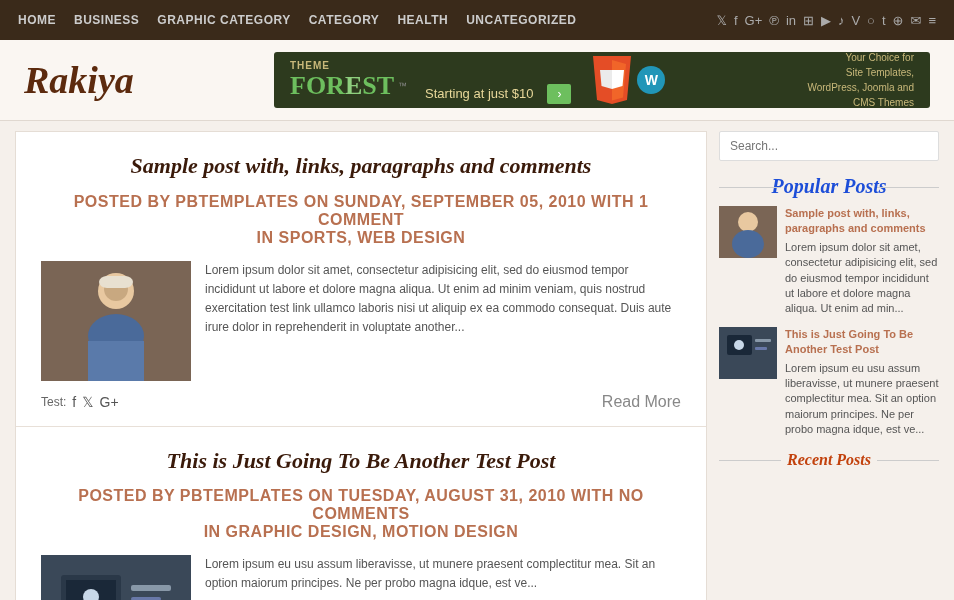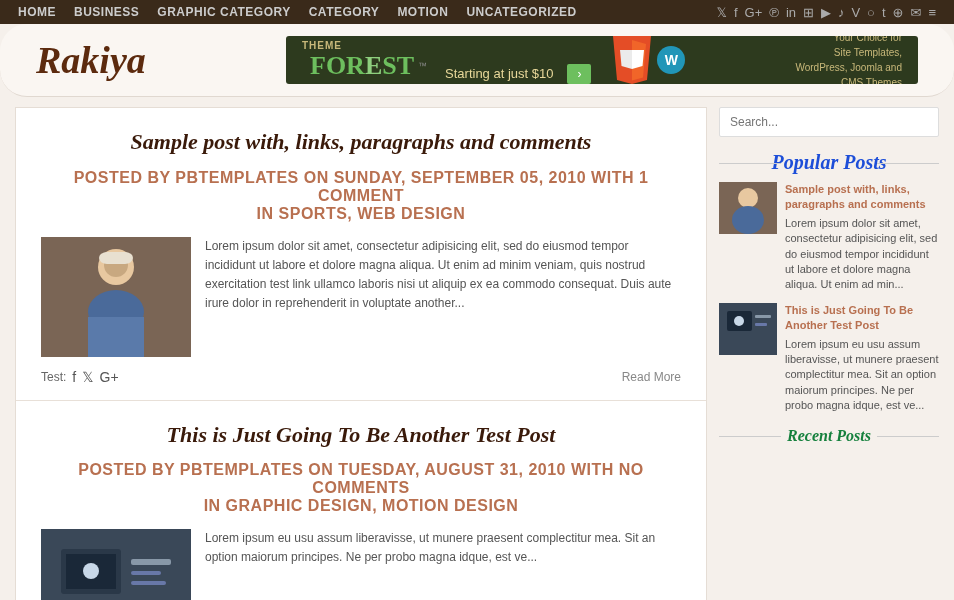--- a/index.html
+++ b/index.html
@@ -1,30 +1,30 @@
 <!DOCTYPE html>
 <html><head>
   <meta charset="utf-8">
   <style>
     * { margin: 0; padding: 0; box-sizing: border-box; }
     body { font-family: Arial, sans-serif; font-size: 13px; background: #f5f0eb; color: #333; width: 954px; }
 
     
-    nav { background: #3a2a1a; display: flex; align-items: center; justify-content: space-between; padding: 0 18px; height: 24px; }
+    nav { background: #3a2a1a; display: flex; align-items: center; justify-content: space-between; padding: 0 18px; height: 40px; }
     nav .nav-links { display: flex; gap: 18px; }
     nav .nav-links a { color: #ccc; text-decoration: none; font-size: 12px; font-weight: bold; letter-spacing: 0.5px; }
     nav .social-icons { display: flex; gap: 7px; align-items: center; }
     nav .social-icons span { color: #aaa; font-size: 13px; cursor: pointer; }
 
     
-    .header { display: flex; align-items: center; padding: 12px 36px; background: #faf6f2; border-bottom: 1px solid #e0d8d0; gap: 30px; border-radius: 27px; }
+    .header { display: flex; align-items: center; padding: 12px 24px; background: #faf6f2; border-bottom: 1px solid #e0d8d0; gap: 30px; }
     .logo-area { min-width: 220px; }
     .logo-title { font-family: Georgia, serif; font-size: 38px; color: #5c2a0e; font-style: italic; font-weight: bold; line-height: 1; }
     .logo-sub { font-size: 12px; color: #888; margin-top: 4px; }
-    .banner { flex: 1; background: #2d3a1e; height: 48px; display: flex; align-items: center; justify-content: space-between; padding: 0 16px; border-radius: 3px; overflow: hidden; position: relative; }
+    .banner { flex: 1; background: #2d3a1e; height: 56px; display: flex; align-items: center; justify-content: space-between; padding: 0 16px; border-radius: 3px; overflow: hidden; position: relative; }
     .banner-left { display: flex; align-items: center; gap: 8px; }
     .banner-theme { color: #c8b87a; font-size: 10px; font-weight: bold; letter-spacing: 1px; }
     .banner-arrow { background: #6dbf5e; color: #fff; padding: 3px 10px; border-radius: 2px; font-size: 12px; margin-left: 8px; }
     .banner-right { text-align: right; }
     .banner-right-text { color: #c8b87a; font-size: 10px; line-height: 1.5; }
     .banner-wp { background: #2196b8; color: white; border-radius: 50%; width: 28px; height: 28px; display: flex; align-items: center; justify-content: center; font-size: 14px; font-weight: bold; }
 
     
     .content-area { display: flex; gap: 0; padding: 10px 15px; background: #f5f0eb; }
     .main { flex: 1; background: #fff; border: 1px solid #e5ddd5; padding: 0; margin-right: 12px; }
@@ -35,50 +35,50 @@
     .post-title { font-family: Georgia, serif; font-size: 22px; color: #3a1a0a; font-style: italic; font-weight: bold; text-align: center; line-height: 1.3; margin-bottom: 12px; }
     .post-meta { text-align: center; color: #b87050; font-size: 16px; font-weight: bold; letter-spacing: 0.5px; margin-bottom: 14px; }
     .post-meta a { color: #b87050; text-decoration: none; }
     .post-body { display: flex; gap: 14px; margin-bottom: 12px; }
     .post-img { width: 150px; height: 120px; flex-shrink: 0; background: #8a7060; overflow: hidden; position: relative; }
     .post-img-placeholder { width: 100%; height: 100%; background: linear-gradient(135deg, #9a8070 0%, #6a5545 40%, #8a7060 70%, #5a4535 100%); display: flex; align-items: center; justify-content: center; }
     .post-text { font-size: 12px; color: #555; line-height: 1.6; flex: 1; }
     .post-footer { display: flex; justify-content: space-between; align-items: center; font-size: 12px; margin-top: 6px; }
     .share-area { display: flex; align-items: center; gap: 6px; color: #666; }
     .share-icon { color: #555; font-size: 14px; cursor: pointer; }
-    .read-more { color: #888; text-decoration: none; font-size: 12px; padding-left: 37px; }
+    .read-more { color: #888; text-decoration: none; font-size: 16px; padding-left: 37px; }
 
     
     .search-box { width: 100%; border: 1px solid #ddd; padding: 7px 10px; font-size: 12px; color: #aaa; background: #fff; border-radius: 2px; outline: none; }
     .sidebar-section { margin-top: 14px; }
     .sidebar-title { font-family: Georgia, serif; font-size: 20px; font-style: italic; font-weight: bold; color: #1d4ed8; text-align: center; margin-bottom: 8px; position: relative; }
     .sidebar-title::before, .sidebar-title::after { content: ''; display: block; height: 1px; background: #ccc; position: absolute; top: 50%; width: 28%; }
     .sidebar-title::before { left: 0; }
     .sidebar-title::after { right: 0; }
     .popular-post { display: flex; gap: 8px; margin-bottom: 10px; align-items: flex-start; }
     .popular-post-img { width: 58px; height: 52px; flex-shrink: 0; background: #8a7060; overflow: hidden; }
     .popular-post-img-placeholder { width: 100%; height: 100%; background: linear-gradient(135deg, #7a6858 0%, #5a4535 60%, #8a7060 100%); }
     .popular-post-text { font-size: 11px; color: #555; line-height: 1.4; flex: 1; }
     .popular-post-title { color: #b87050; font-weight: bold; font-size: 11px; margin-bottom: 3px; }
 
-    .recent-title { font-family: Georgia, serif; font-size: 16px; font-style: italic; font-weight: bold; color: #15803d; text-align: center; margin-top: 14px; position: relative; }
+    .recent-title { font-family: Georgia, serif; font-size: 16px; font-style: italic; font-weight: bold; color: #c2410c; text-align: center; margin-top: 14px; position: relative; }
     .recent-title::before, .recent-title::after { content: ''; display: block; height: 1px; background: #ccc; position: absolute; top: 50%; width: 28%; }
     .recent-title::before { left: 0; }
     .recent-title::after { right: 0; }
   </style>
 </head>
 <body>
 
 <nav>
   <div class="nav-links">
     <a>HOME</a>
     <a>BUSINESS</a>
     <a>GRAPHIC CATEGORY</a>
     <a>CATEGORY</a>
-    <a>MOTION</a>
+    <a>HEALTH</a>
     <a>UNCATEGORIZED</a>
   </div>
   <div class="social-icons">
     <span>𝕏</span>
     <span>f</span>
     <span>G+</span>
     <span>℗</span>
     <span>in</span>
     <span>⊞</span>
     <span>▶</span>
@@ -93,21 +93,21 @@
 </nav>
 
 <div class="header">
   <div class="logo-area">
     <div class="logo-title">Rakiya</div>
   </div>
   <div class="banner">
     <div class="banner-left">
       <div>
         <div class="banner-theme">THEME</div>
-        <div style="display:flex;align-items:center;gap:2px;margin-left:8px;">
+        <div style="display:flex;align-items:center;gap:2px;">
           <span style="color:#6dbf5e;font-size:26px;font-weight:bold;font-family:Georgia,serif;">
             FOR<span style="color:#8ecf7e;">E</span>ST
           </span>
           <span style="color:#888;font-size:9px;margin-left:2px;">™</span>
         </div>
       </div>
       <div style="display:flex;align-items:center;gap:6px;margin-left:10px;margin-top:27px;">
         <span style="color:#e8d89a;font-size:13px;">Starting at just $10</span>
         <span class="banner-arrow">›</span>
       </div>

